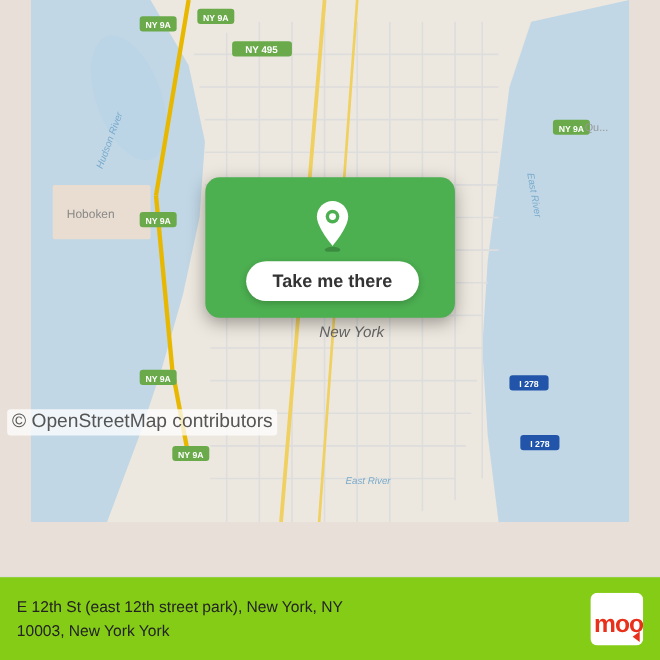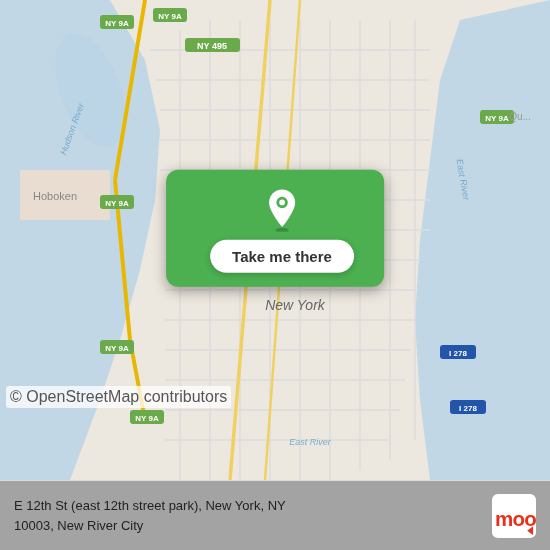--- a/index.html
+++ b/index.html
@@ -40,21 +40,21 @@
       left: 50%;
       transform: translate(-50%, -60%);
       display: flex;
       flex-direction: column;
       align-items: center;
     }
 
     #take-me-there-card {
       background: #4CAF50;
       border-radius: 12px;
-      padding: 18px 30px 14px 44px;
+      padding: 18px 30px 14px 34px;
       display: flex;
       flex-direction: column;
       align-items: center;
       box-shadow: 0 4px 14px rgba(0,0,0,0.35);
       min-width: 180px;
     }
 
     #location-pin-icon {
       width: 44px;
       height: 44px;
@@ -69,27 +69,28 @@
       padding: 8px 22px;
       font-size: 15px;
       font-weight: 600;
       cursor: pointer;
       white-space: nowrap;
       box-shadow: 0 2px 6px rgba(0,0,0,0.2);
     }
 
     
     #bottom-bar {
-      background: #a3a3a3;
+      background: #84cc16;
       padding: 10px 14px 10px 14px;
       display: flex;
       align-items: center;
       justify-content: space-between;
       min-height: 70px;
       border-top: 1px solid #ddd;
+      margin-top: 45px;
     }
 
     #address-block {
       flex: 1;
     }
 
     #address-text {
       font-size: 13px;
       color: #222;
       line-height: 1.5;
@@ -223,21 +224,21 @@
     </div>
 
     <div id="attribution">© OpenStreetMap contributors</div>
 
   </div>
 
   <div id="bottom-bar">
     <div id="address-block">
       <div id="address-text">
         <span>E 12th St (east 12th street park), New York, NY</span><br>
-        <span>10003, New River City</span>
+        <span>10003, New York York</span>
       </div>
     </div>
 
     <div id="moovit-logo">
       <svg class="moovit-m" viewBox="0 0 60 60" xmlns="http://www.w3.org/2000/svg">
 
         <rect width="60" height="60" rx="8" fill="white"></rect>
         <text x="4" y="44" font-size="28" font-weight="900" fill="#e8301a" font-family="Arial, sans-serif" letter-spacing="-1">moovit</text>
 
         <polygon points="48,50 56,44 56,56" fill="#e8301a"></polygon>

